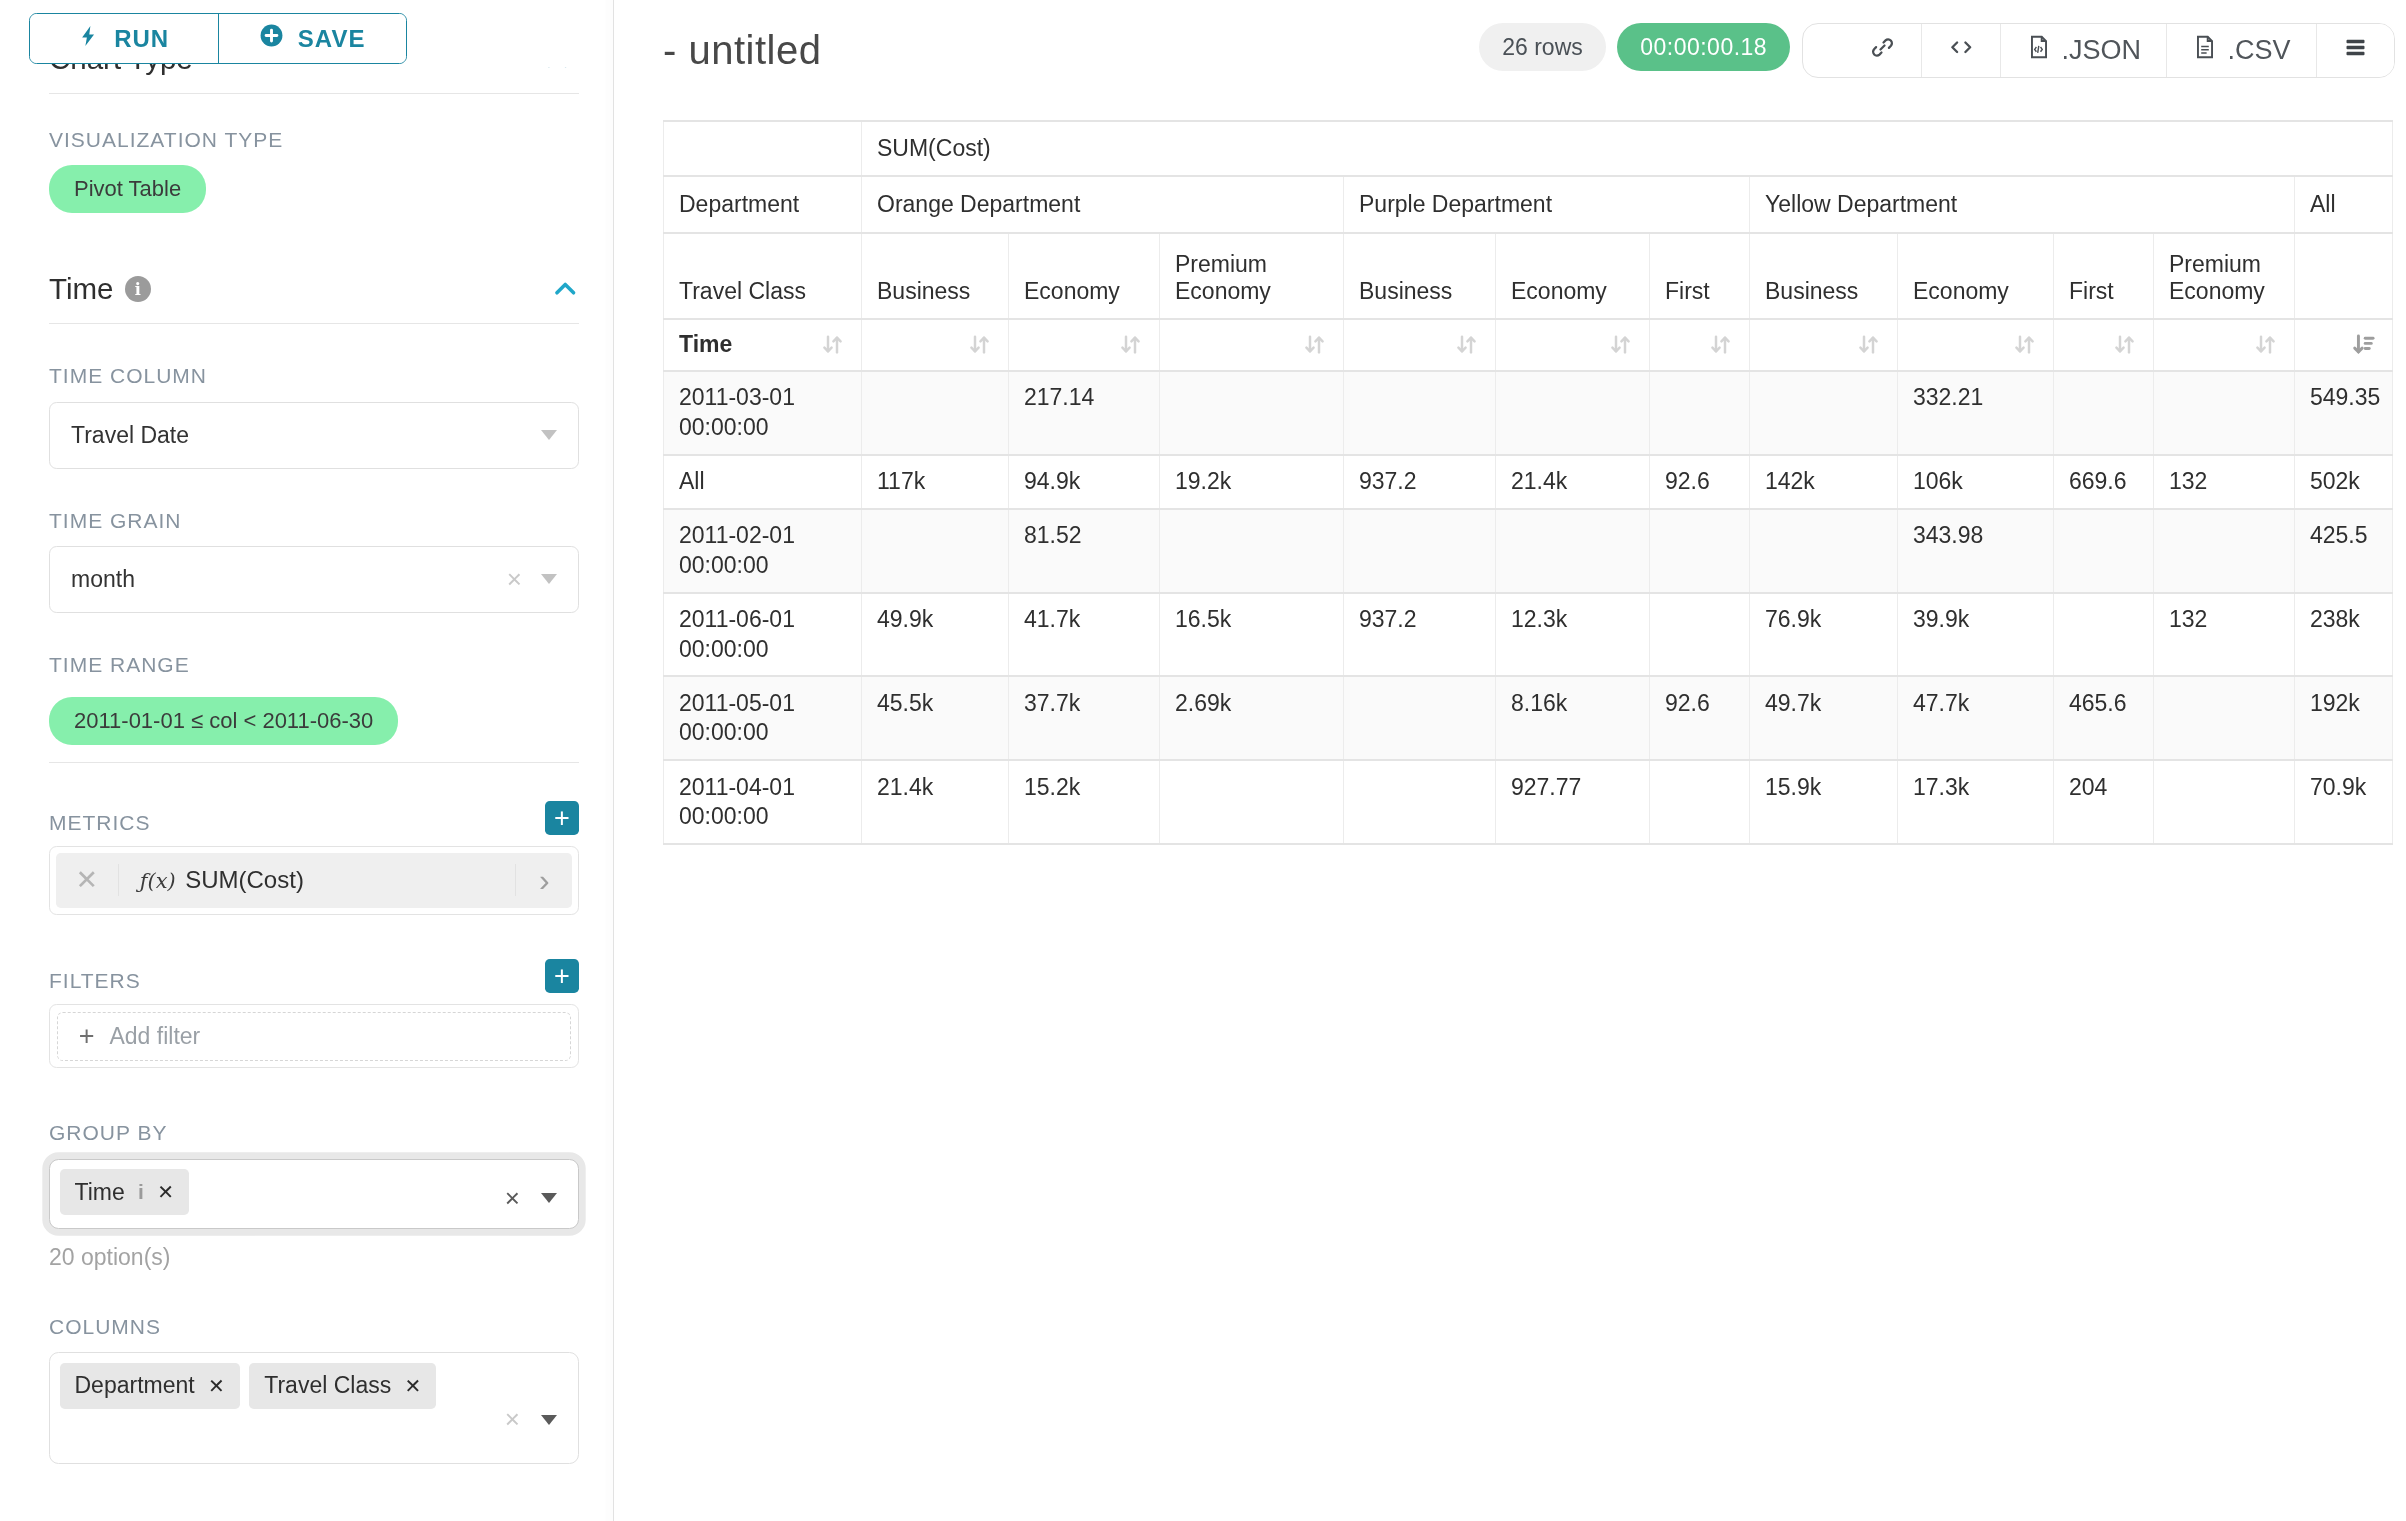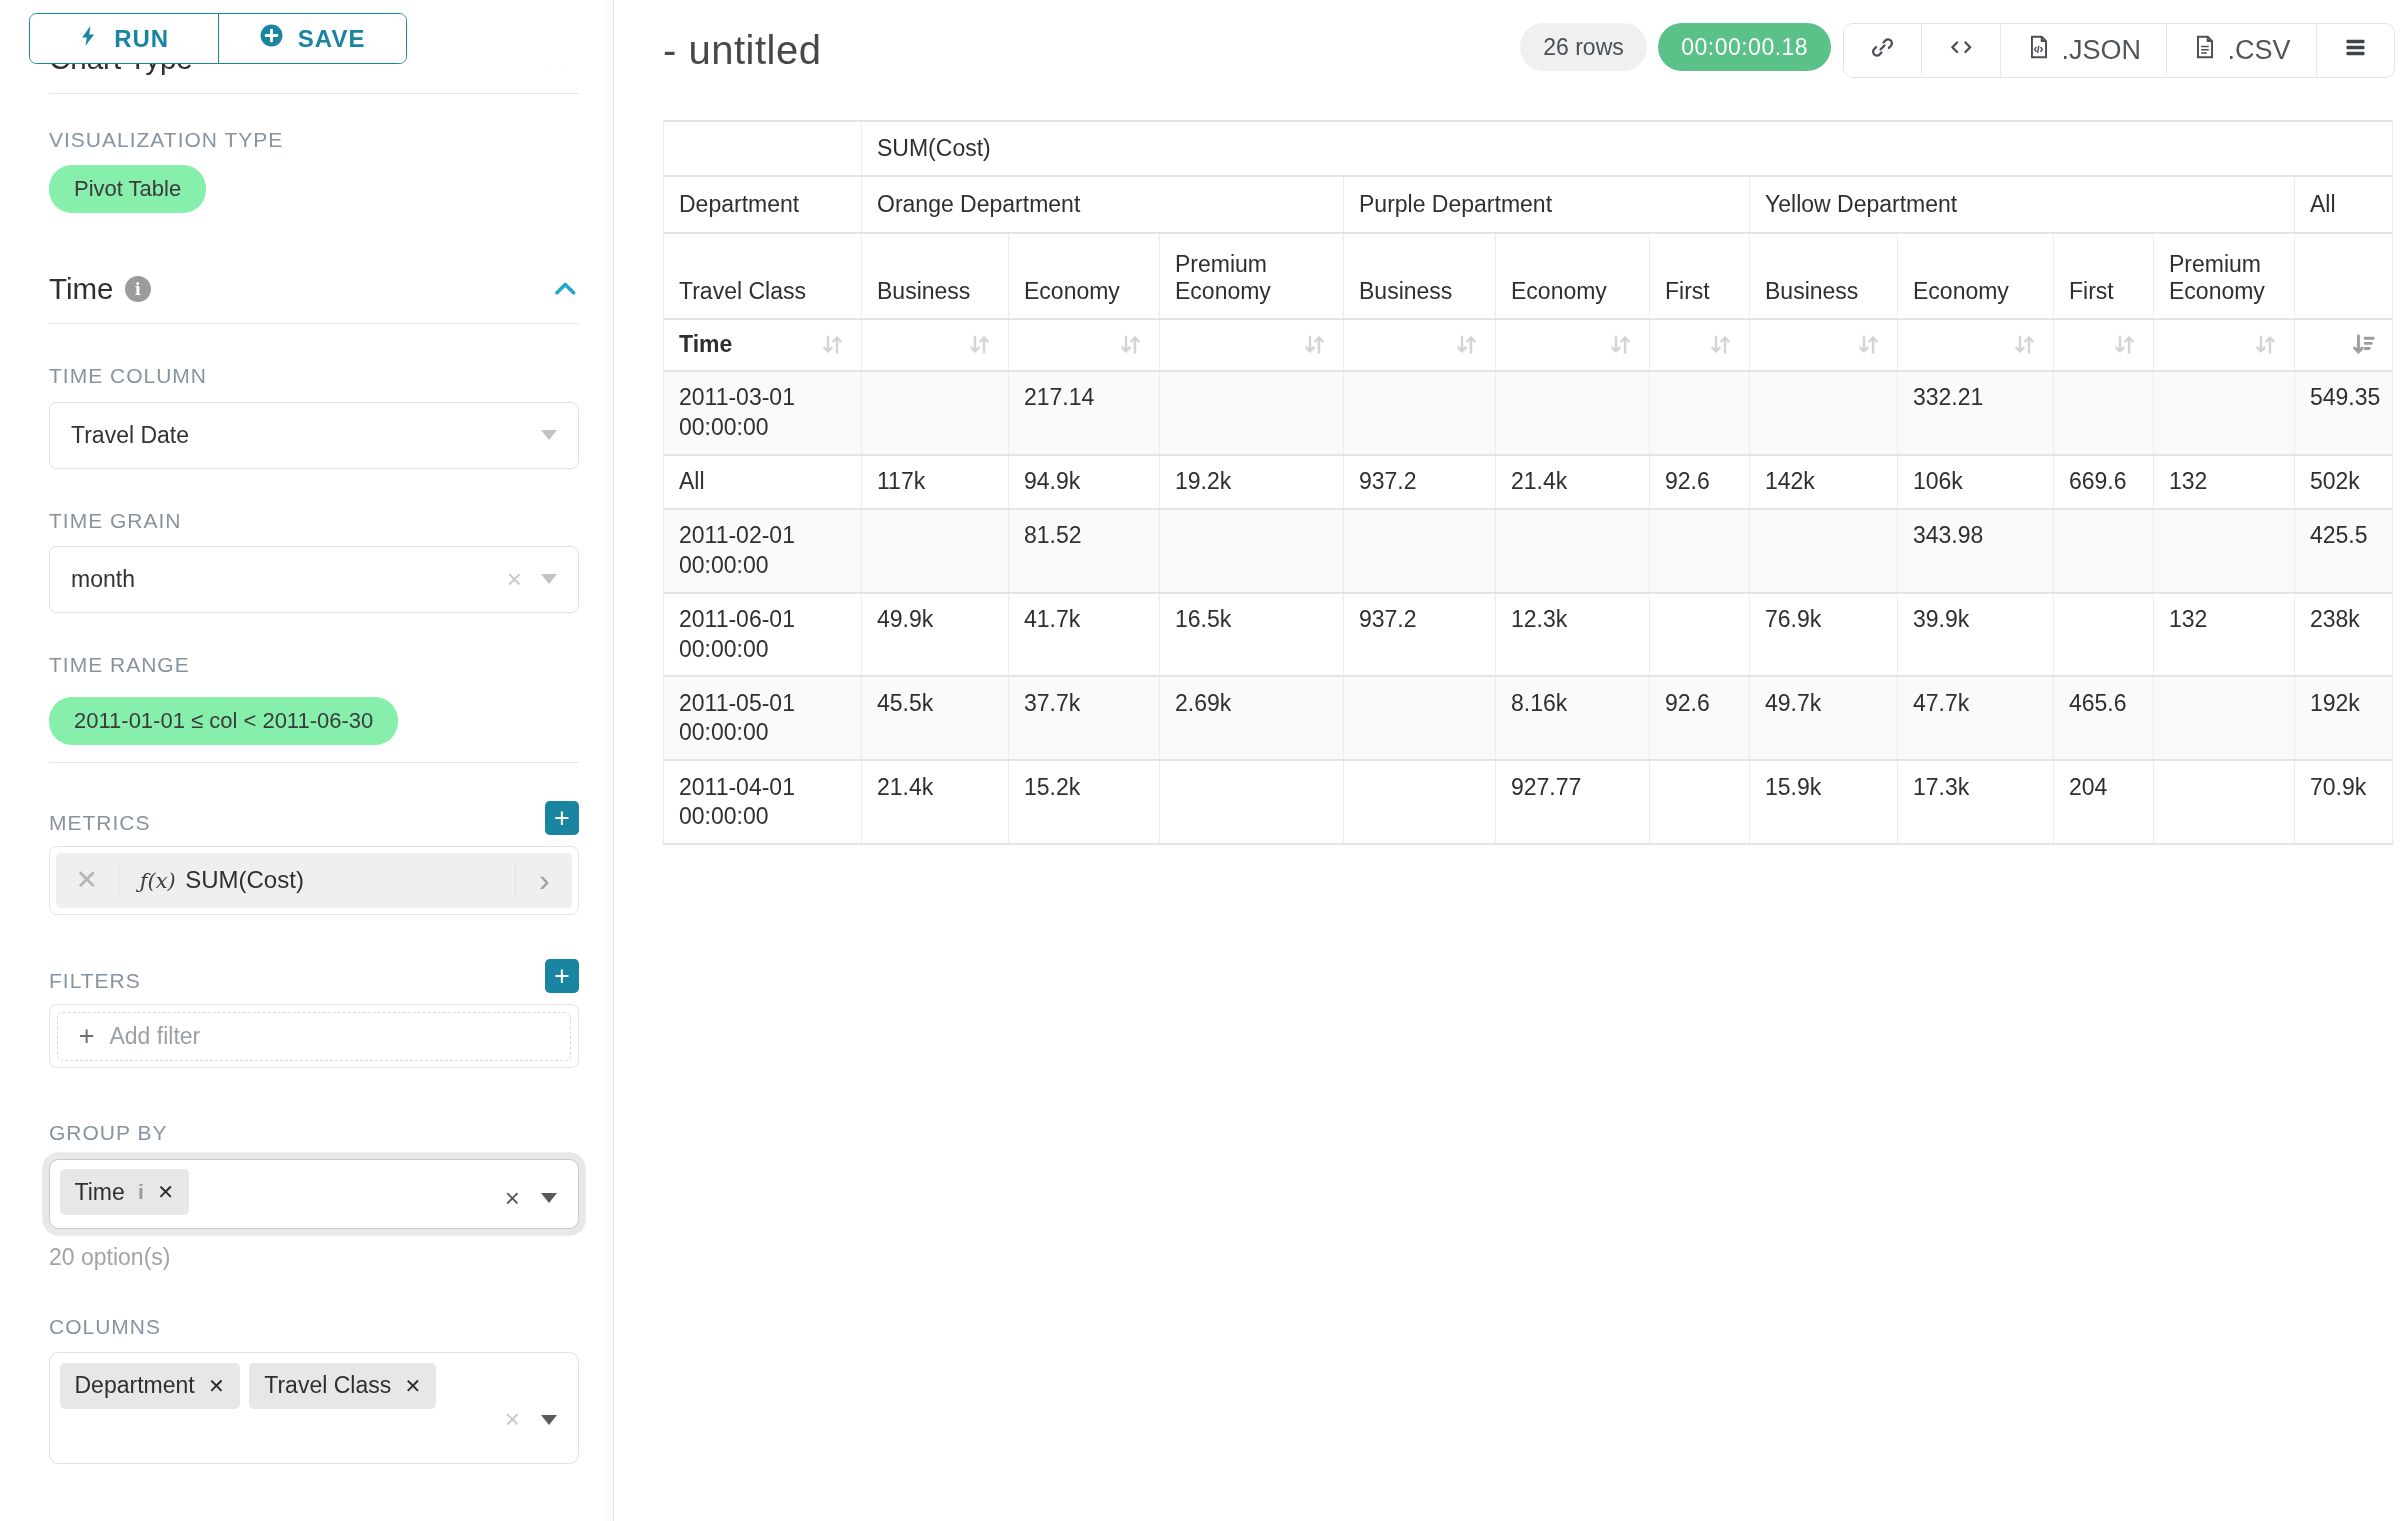--- a/index.html
+++ b/index.html
@@ -80,21 +80,21 @@
   .hint { margin-top:15px; font-size:23px; color:#a3a3a3; }
 
   
   .main { flex:1; padding:0 11.4px 0 49px; }
   .main-header { margin-top:23px; display:flex; align-items:center; }
   .page-title { font-size:40px; font-weight:400; color:#484848; letter-spacing:0.5px; flex:1; }
   .hdr-right { display:flex; align-items:flex-start; gap:11.4px; }
   .badge { padding:10.5px 23px; border-radius:28.5px; font-size:23px; }
   .badge.rows { background:#f0f0f0; color:#4a5056; }
   .badge.timer { background:#5ac189; color:#fff; letter-spacing:0.5px; }
-  .toolgroup { display:flex; border:1.9px solid #e2e2e2; border-radius:10px; overflow:hidden; background:#fff; }
+  .toolgroup { display:flex; border:1.9px solid #e2e2e2; border-radius:16px; overflow:hidden; background:#fff;padding-left:41px; }
   .toolgroup button { display:flex; align-items:center; justify-content:center; gap:9.5px;
     background:#fff; border:none; height:53px; padding:0 25px; cursor:pointer;
     font-family:inherit; font-size:27px; color:#50555a; }
   .toolgroup button + button { border-left:1.9px solid #e8e8e8; }
 
   
   .table-wrap { margin-top:42px; }
   table.pivot { border-collapse:collapse; table-layout:fixed; width:1729px;
     border:1.9px solid #e0e0e0; }
   table.pivot th, table.pivot td { border-left:1.9px solid #ececec; border-right:1.9px solid #ececec;

